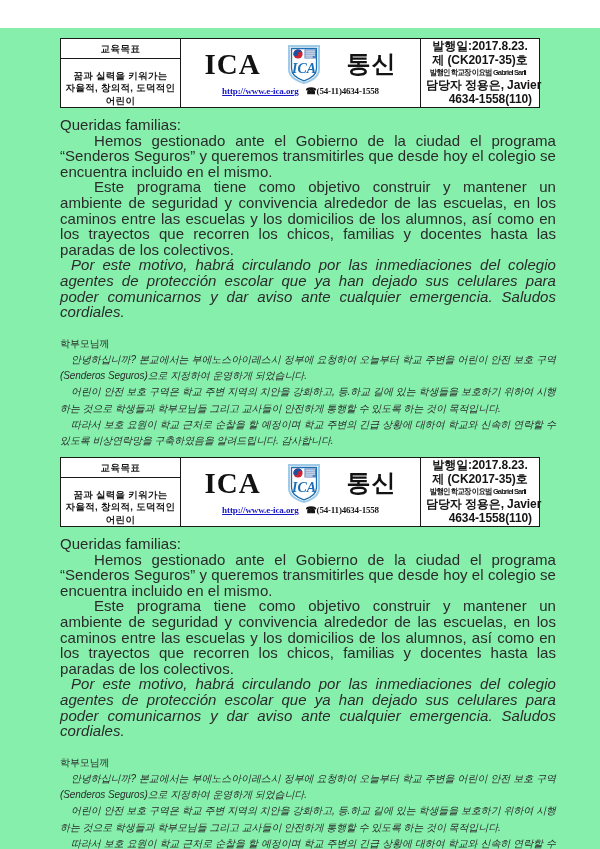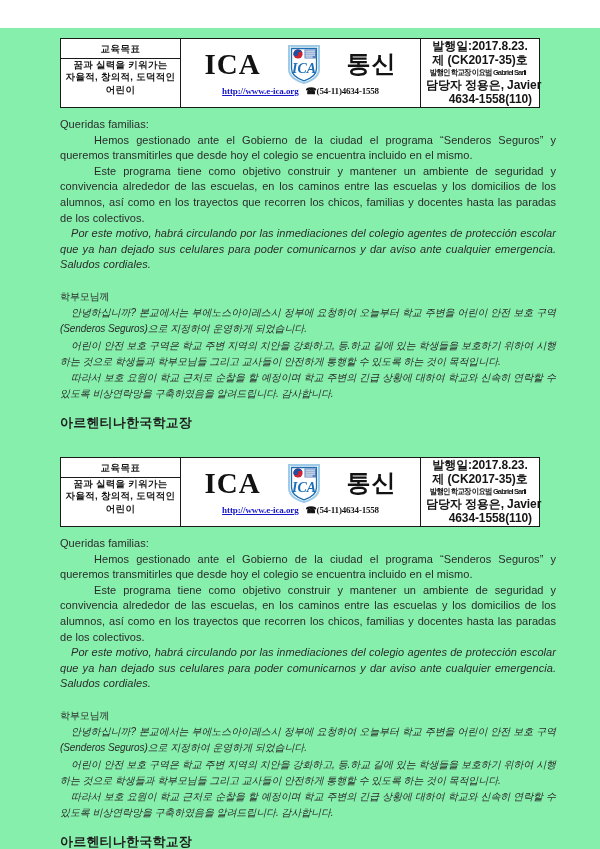--- a/index.html
+++ b/index.html
@@ -58,21 +58,21 @@
     font-size: 9.5px;
     font-weight: bold;
     letter-spacing: .5px;
     border-bottom: 1.3px solid #1a1a1a;
     color: #161616;
   }
   .mh-goal-body {
     flex: 1;
     display: flex;
     flex-direction: column;
-    justify-content: flex-start;
+    justify-content: flex-end;
     align-items: center;
     font-size: 9.5px;
     font-weight: bold;
     line-height: 12.4px;
     color: #161616;
     letter-spacing: .3px;
     text-align: center;
   }
 
   .mh-brand {
@@ -173,21 +173,21 @@
   }
   p.para {
     margin: 0;
     font-size: 10.4px;
     line-height: 15.6px;
     color: #2b2b2b;
     text-align: justify;
     text-justify: inter-word;
     letter-spacing: .05px;
   }
-  p.para.es { font-size: 11px; }
+  p.para.es { font-size: 15px; }
   p.para.ko {
     font-size: 10px;
     line-height: 16.2px;
     letter-spacing: -.1px;
   }
   p.indent { text-indent: 34px; }
   p.indent-sm { text-indent: 11px; font-style: italic; }
   .gap-md { height: 16px; }
   .signature {
     text-align: left;

